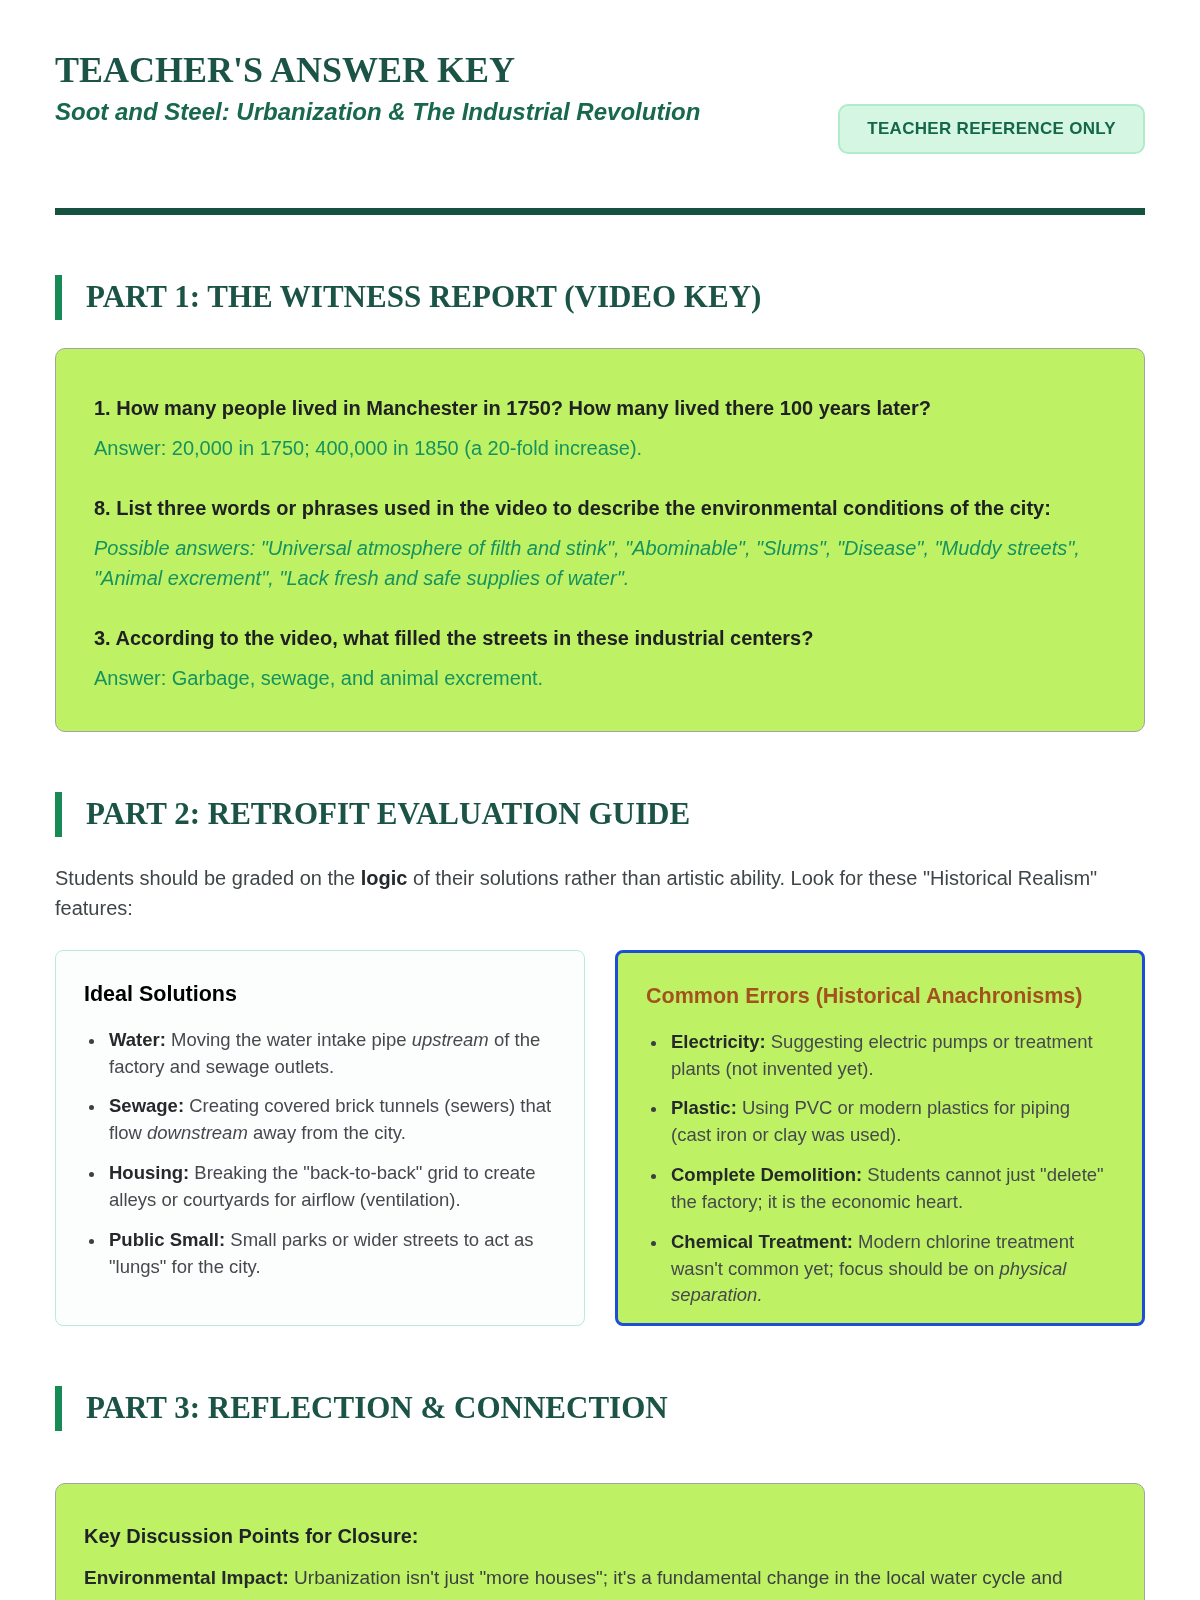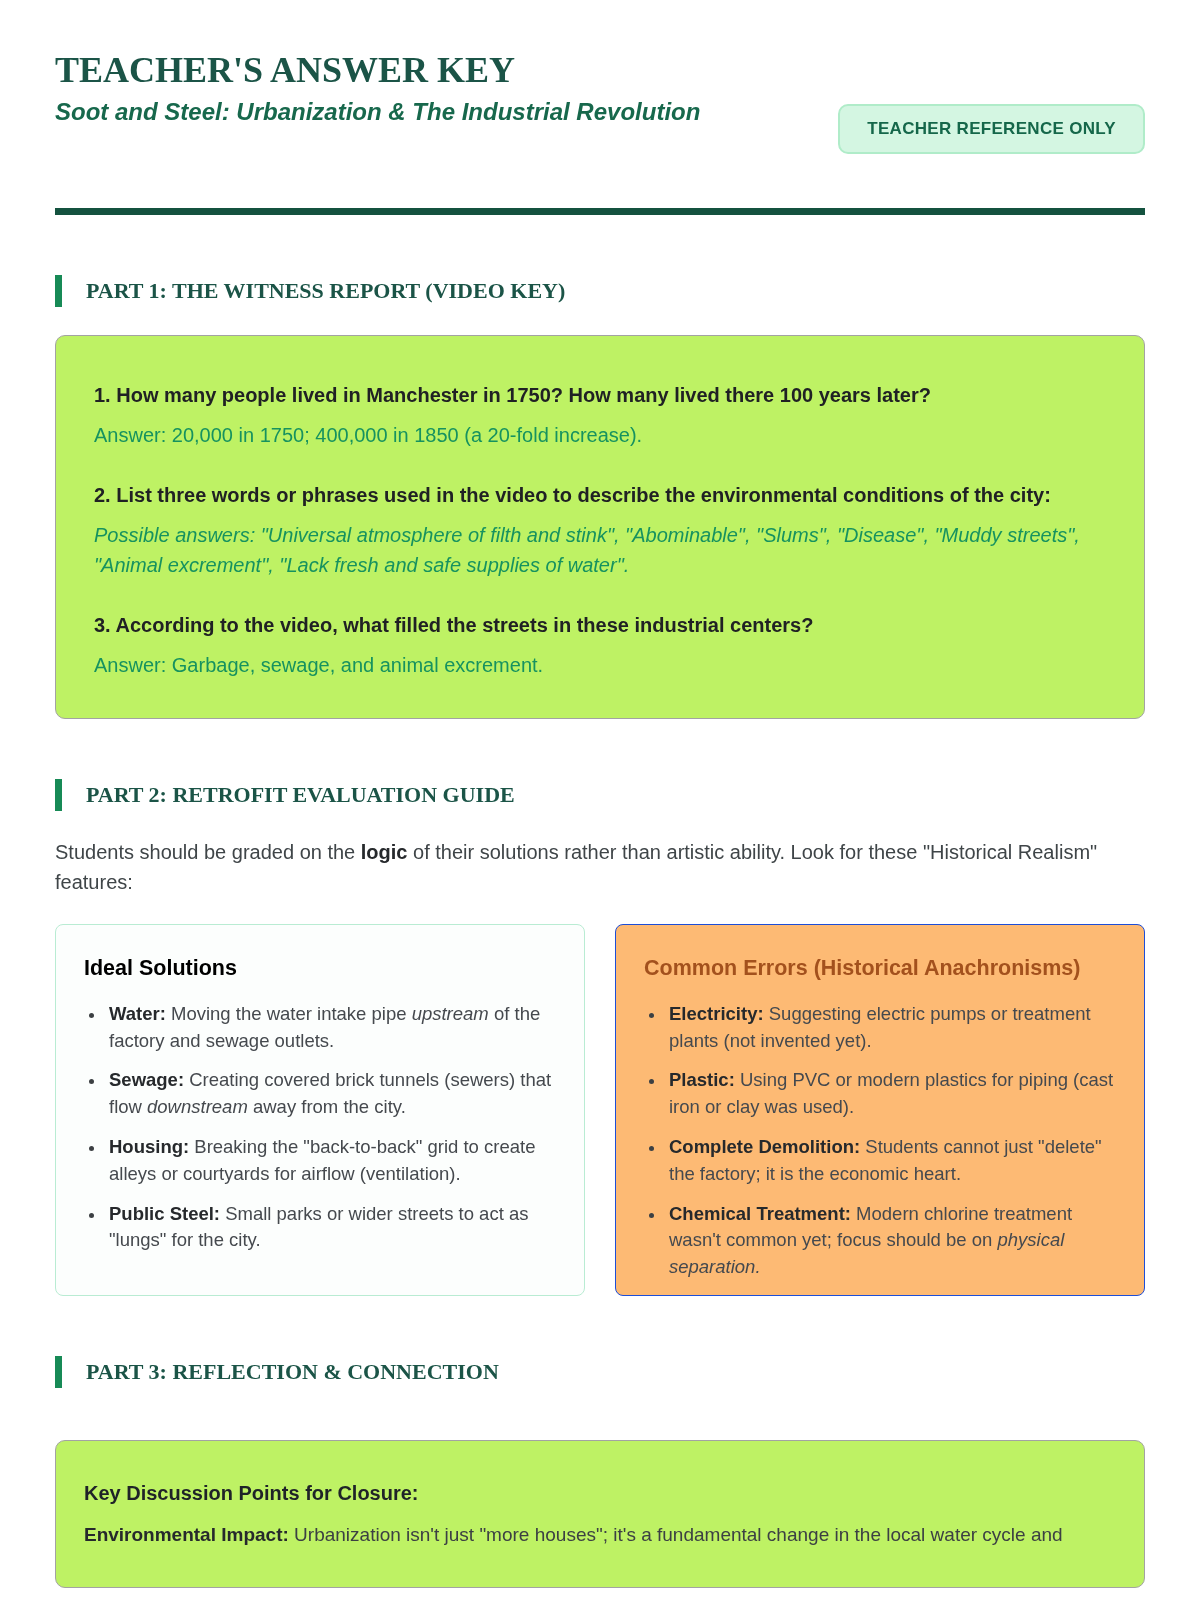--- a/index.html
+++ b/index.html
@@ -51,21 +51,21 @@
     flex: 0 0 auto;
   }
   .divider {
     height: 7px;
     background: #14523f;
     margin-top: 54px;
   }
   h2.section {
     margin: 60px 0 0 0;
     font-family: "Liberation Serif", "DejaVu Serif", serif;
-    font-size: 22px;
+    font-size: 31px;
     font-weight: 700;
     line-height: 1.45;
     color: #1b5447;
     border-left: 7px solid #178a56;
     padding-left: 24px;
   }
   .graybox {
     background: #bef264;
     border: 1px solid #a3a3a3;
     border-radius: 10px;
@@ -95,21 +95,21 @@
   }
 
   .cards {
     display: grid;
     grid-template-columns: 1fr 1fr;
     gap: 30px;
     margin-top: 27px;
   }
   .card { border-radius: 8px; padding: 30px 28px 14px 28px; }
   .card.green { background: #fcfefd; border: 1px solid #b9ecd3; }
-  .card.yellow { background: #fdba74; border: 1px solid #1d4ed8; }
+  .card.yellow { background: #bef264; border: 3px solid #1d4ed8; }
   .card h3 {
     margin: 0;
     font-size: 21.5px;
     font-weight: 700;
     line-height: 1.3;
   }
   .card.green h3 { color: #000000; }
   .card.yellow h3 { color: #a3511d; }
   .card ul {
     list-style: disc outside;
@@ -159,41 +159,41 @@
 <div class="divider"></div>
 
 <h2 class="section">PART 1: THE WITNESS REPORT (VIDEO KEY)</h2>
 
 <div class="graybox qa-box">
     <div class="qa-item">
       <p class="qa-q">1. How many people lived in Manchester in 1750? How many lived there 100 years later?</p>
       <p class="qa-a">Answer: 20,000 in 1750; 400,000 in 1850 (a 20-fold increase).</p>
     </div>
     <div class="qa-item">
-      <p class="qa-q">2. List three words or phrases used in the video to describe the environmental conditions of the city:</p>
+      <p class="qa-q">8. List three words or phrases used in the video to describe the environmental conditions of the city:</p>
       <p class="qa-a italic">Possible answers: "Universal atmosphere of filth and stink", "Abominable", "Slums", "Disease", "Muddy streets", "Animal excrement", "Lack fresh and safe supplies of water".</p>
     </div>
     <div class="qa-item">
       <p class="qa-q">3. According to the video, what filled the streets in these industrial centers?</p>
       <p class="qa-a">Answer: Garbage, sewage, and animal excrement.</p>
     </div>
   </div>
 
 <h2 class="section">PART 2: RETROFIT EVALUATION GUIDE</h2>
 
 <p class="intro"><span>Students should be graded on the </span><span class="b">logic</span><span> of their solutions rather than artistic ability. Look for these "Historical Realism" features:</span></p>
 
 <div class="cards">
   <div class="card green">
     <h3>Ideal Solutions</h3>
     <ul>
         <li><span class="lead">Water:</span><span> Moving the water intake pipe </span><span class="i">upstream</span><span> of the factory and sewage outlets.</span></li>
         <li><span class="lead">Sewage:</span><span> Creating covered brick tunnels (sewers) that flow </span><span class="i">downstream</span><span> away from the city.</span></li>
         <li><span class="lead">Housing:</span><span> Breaking the "back-to-back" grid to create alleys or courtyards for airflow (ventilation).</span></li>
-        <li><span class="lead">Public Steel:</span><span> Small parks or wider streets to act as "lungs" for the city.</span></li>
+        <li><span class="lead">Public Small:</span><span> Small parks or wider streets to act as "lungs" for the city.</span></li>
       </ul>
   </div>
   <div class="card yellow">
     <h3>Common Errors (Historical Anachronisms)</h3>
     <ul>
         <li><span class="lead">Electricity:</span><span> Suggesting electric pumps or treatment plants (not invented yet).</span></li>
         <li><span class="lead">Plastic:</span><span> Using PVC or modern plastics for piping (cast iron or clay was used).</span></li>
         <li><span class="lead">Complete Demolition:</span><span> Students cannot just "delete" the factory; it is the economic heart.</span></li>
         <li><span class="lead">Chemical Treatment:</span><span> Modern chlorine treatment wasn't common yet; focus should be on </span><span class="i">physical separation.</span></li>
       </ul>

